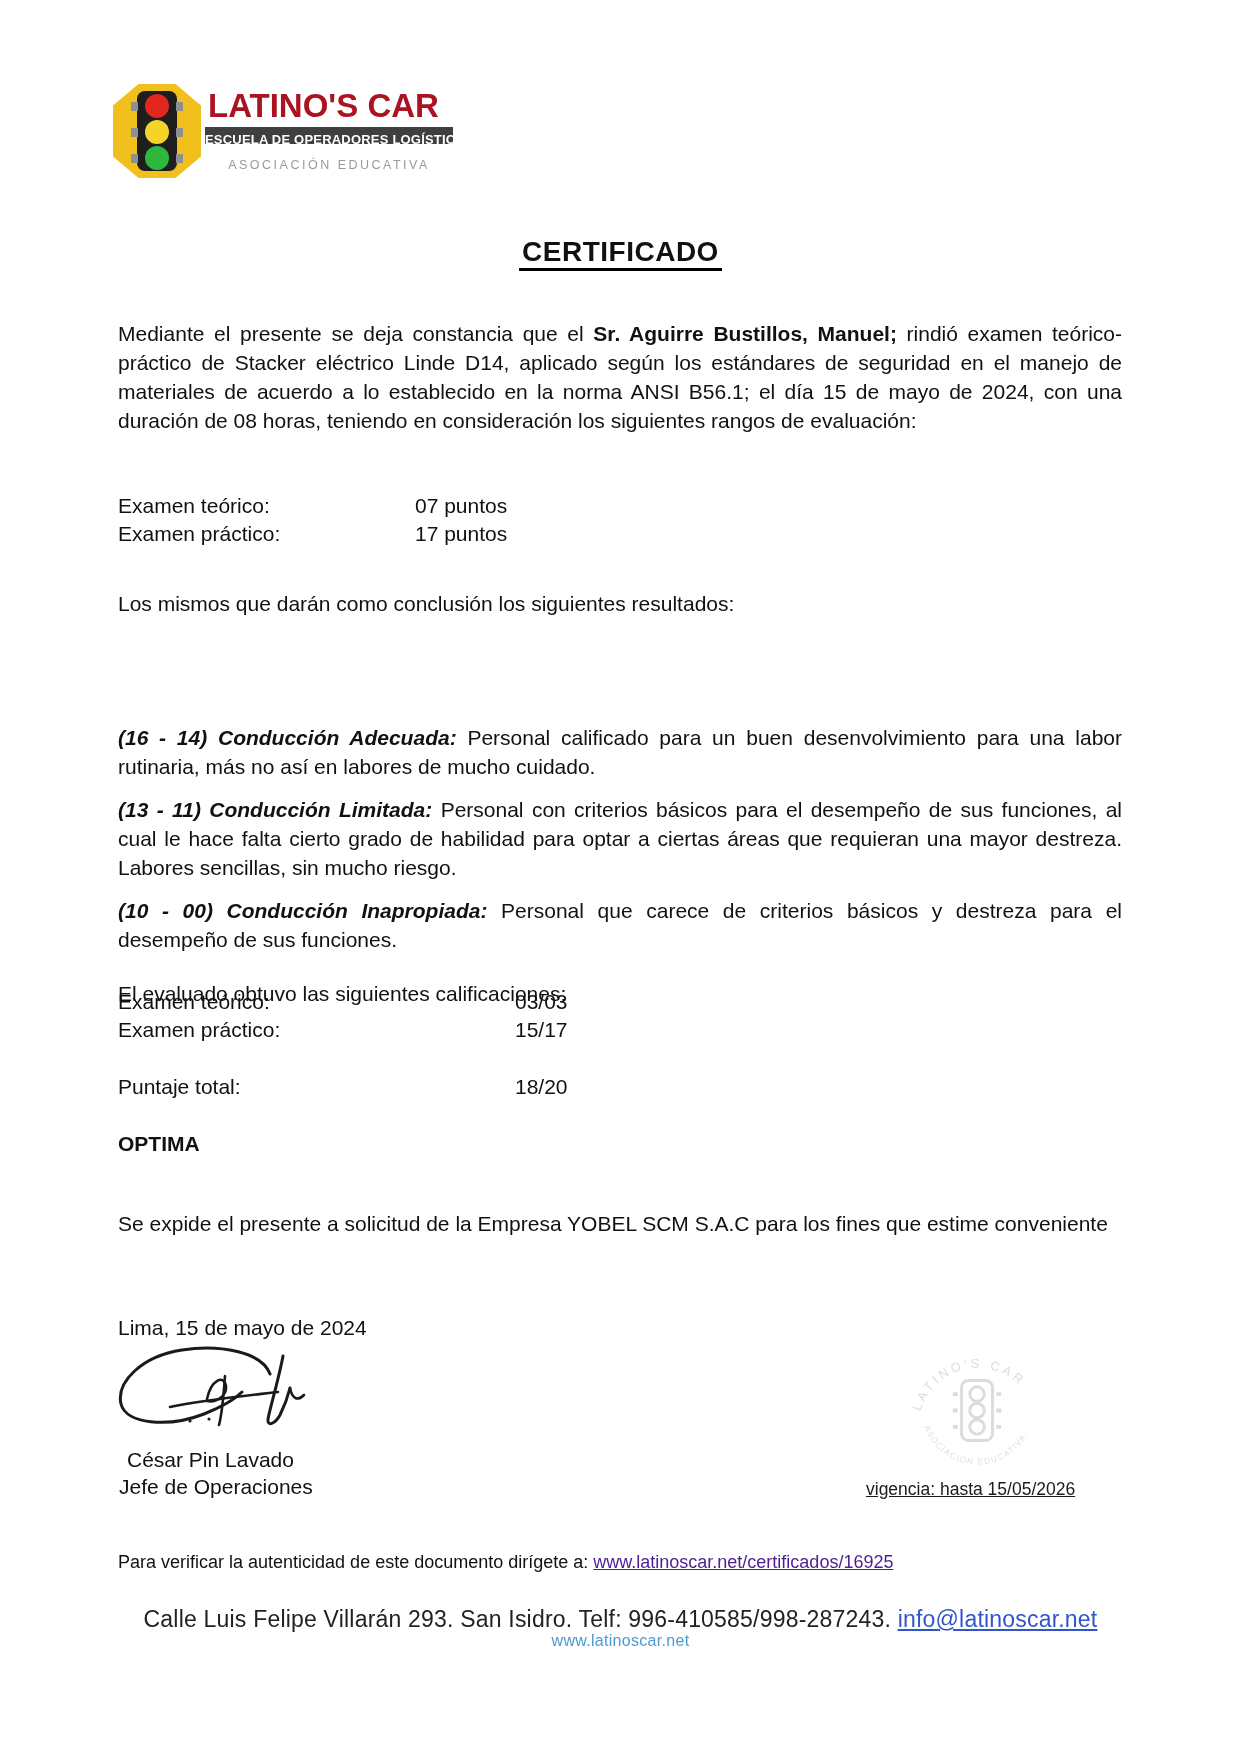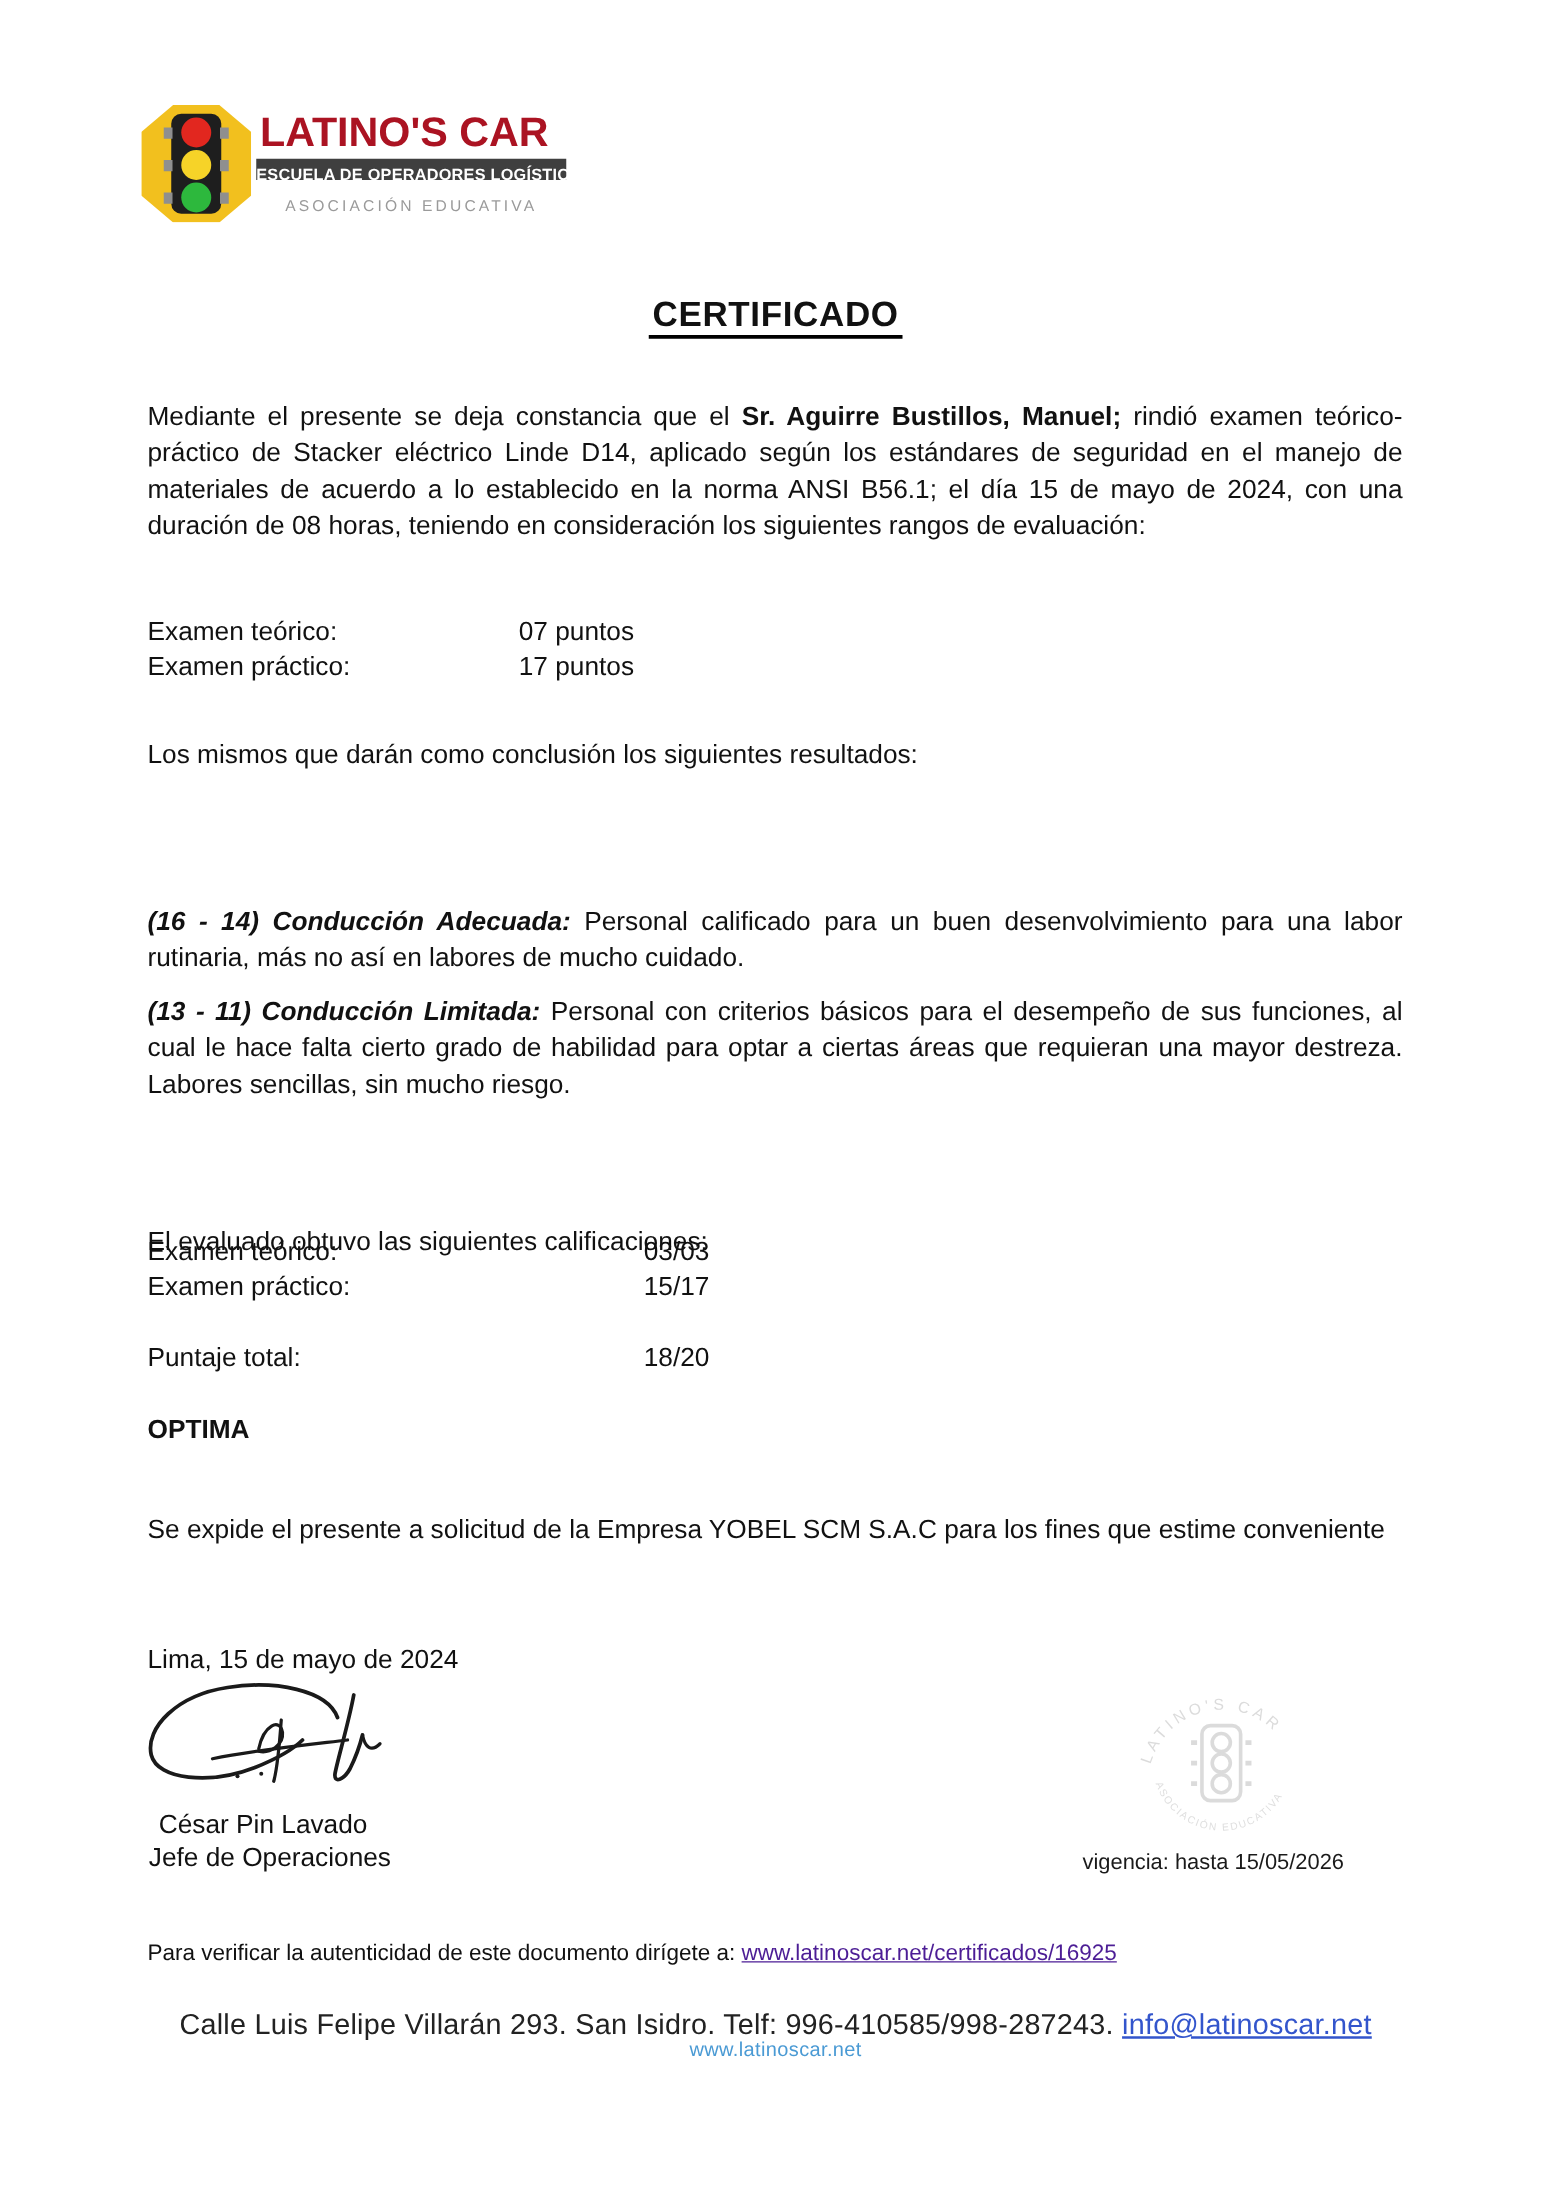--- a/index.html
+++ b/index.html
@@ -49,21 +49,21 @@
   .date-line{top:1292px;}
 
   
   .sig{position:absolute;left:112px;top:1336px;width:210px;height:110px;}
   .sig-name{position:absolute;left:127px;top:1448px;font-size:21px;}
   .sig-role{position:absolute;left:119px;top:1475px;font-size:21px;}
 
   
   .stamp{position:absolute;left:895px;top:1338px;width:165px;height:145px;opacity:.6;}
 
-  .validity{position:absolute;left:866px;top:1479px;font-size:17.5px;color:#1a1a1a;}
+  .validity{position:absolute;left:866px;top:1479px;font-size:17.5px;color:#1a1a1a;text-decoration:underline;}
 
   .verify{position:absolute;left:118px;top:1552px;font-size:18px;color:#111;}
   .verify a{color:#4c1d95;text-decoration:underline;}
 
   .footer1{position:absolute;left:0;top:1606px;width:100%;text-align:center;font-size:23px;color:#222;letter-spacing:.2px;}
   .footer1 a{color:#3355cc;text-decoration:underline;}
   .footer2{position:absolute;left:0;top:1632px;width:100%;text-align:center;font-size:16px;color:#4a9ad4;letter-spacing:.3px;}
 </style>
 </head>
 <body>
@@ -97,20 +97,21 @@
     <div class="score-row">
       <span class="lbl1">Examen práctico:</span>
       <span>17 puntos</span>
     </div>
   </div>
 
   <p class="txt results-intro">Los mismos que darán como conclusión los siguientes resultados:</p>
 
   <p class="txt just range2"><span class="bi">(16 - 14) Conducción Adecuada:</span><span> Personal calificado para un buen desenvolvimiento para una labor rutinaria, más no así en labores de mucho cuidado.</span></p>
   <p class="txt just range3"><span class="bi">(13 - 11) Conducción Limitada:</span><span> Personal con criterios básicos para el desempeño de sus funciones, al cual le hace falta cierto grado de habilidad para optar a ciertas áreas que requieran una mayor destreza. Labores sencillas, sin mucho riesgo.</span></p>
+  <p class="txt just range4"><span class="bi">(10 - 00) Conducción Inapropiada:</span><span> Personal que carece de criterios básicos y destreza para el desempeño de sus funciones.</span></p>
 
   <p class="txt final-intro">El evaluado obtuvo las siguientes calificaciones:</p>
 
   <div class="txt scores2-rows">
     <div class="score-row">
       <span class="lbl2">Examen teórico:</span>
       <span>03/03</span>
     </div>
     <div class="score-row">
       <span class="lbl2">Examen práctico:</span>

